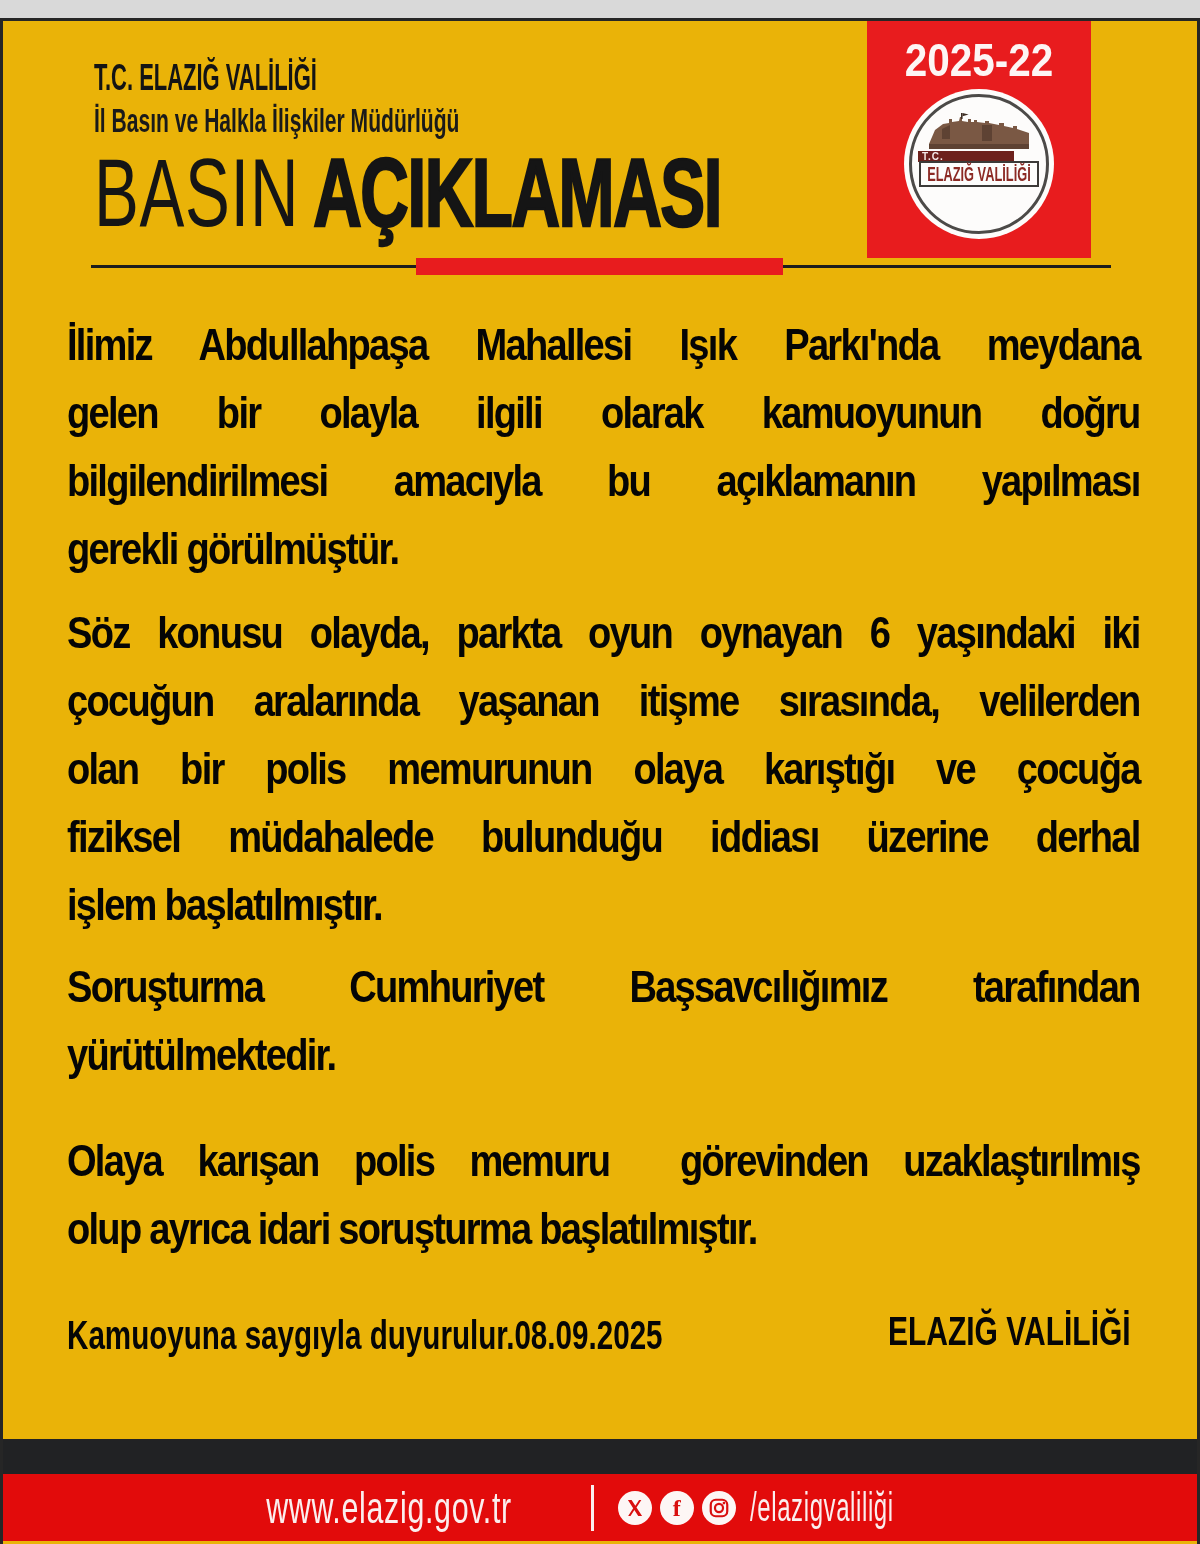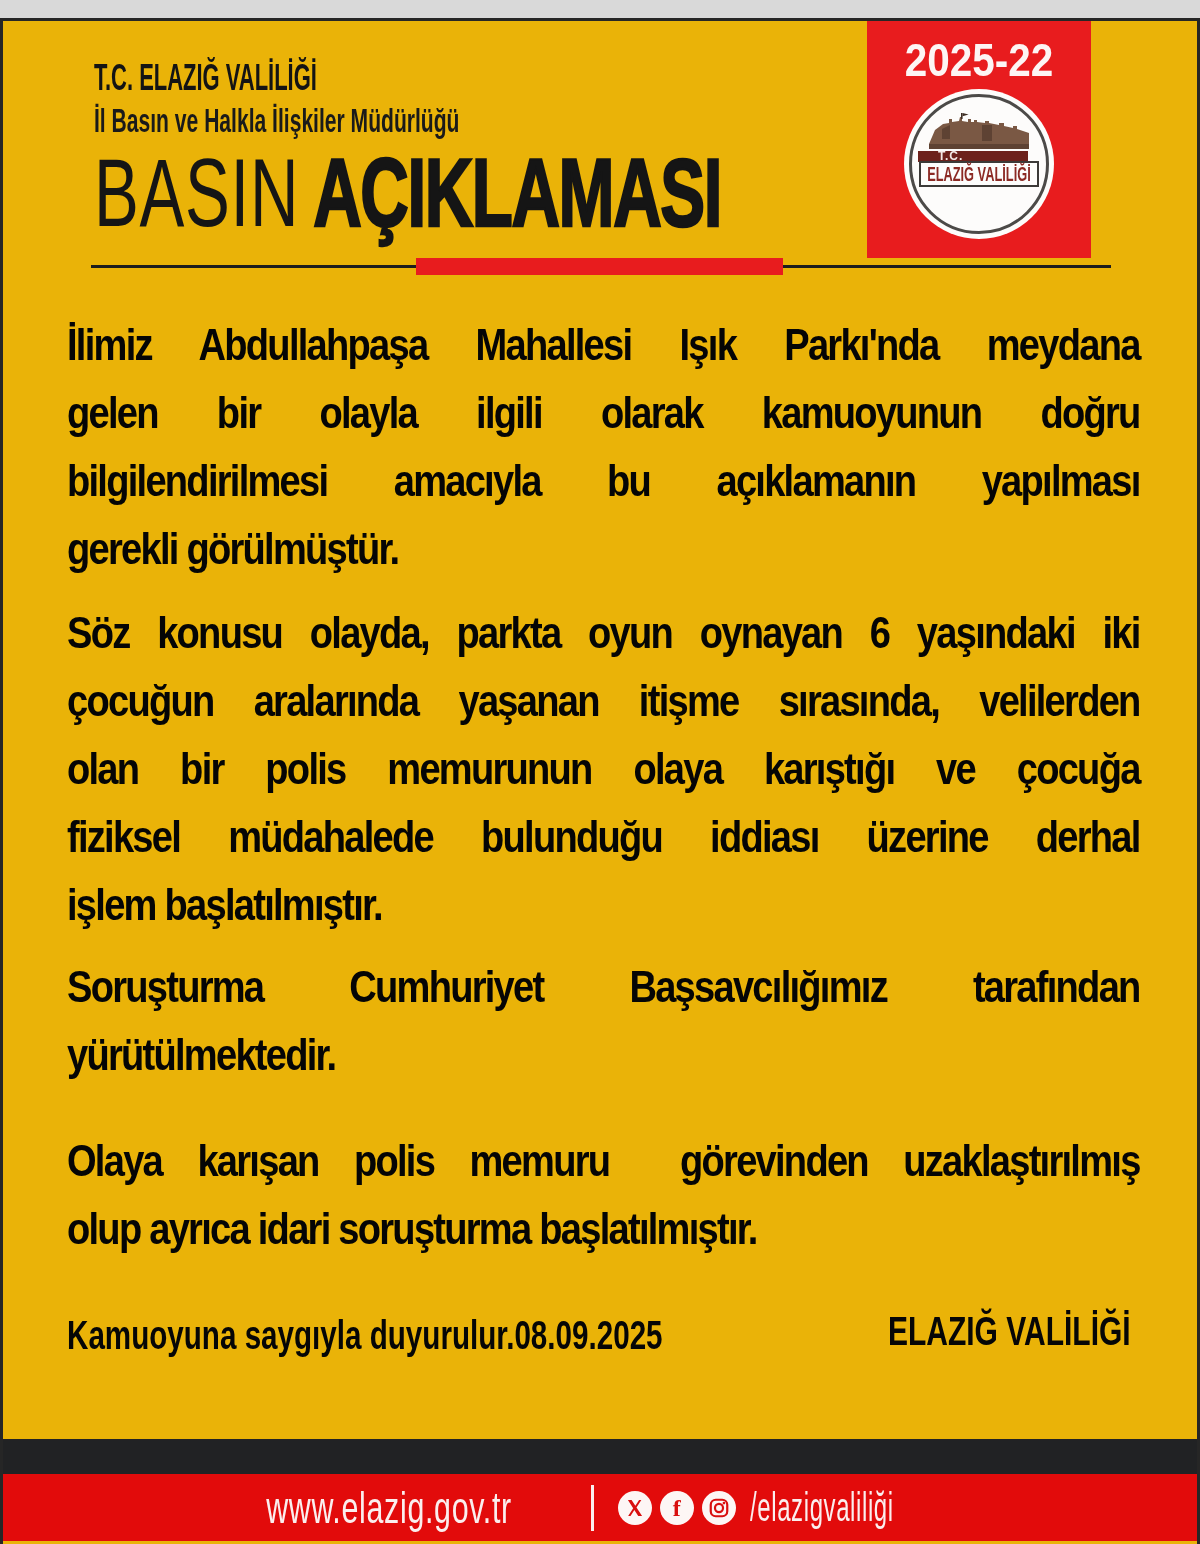--- a/index.html
+++ b/index.html
@@ -48,23 +48,23 @@
   }
   .logo-circle{
     position:absolute;left:37px;top:68px;width:150px;height:150px;
     background:#fdfcfb;border-radius:50%;
   }
   .logo-circle .ring{
     position:absolute;inset:5px;border:3px solid #4c4a48;border-radius:50%;
   }
   .logo-castle{position:absolute;left:18px;top:24px;width:114px;height:40px;}
   .logo-tcbar{
-    position:absolute;left:14px;top:62px;width:110px;height:11px;
-    background:#6d211c;color:#f4e8e6;font-size:12px;font-weight:bold;
-    line-height:11px;padding-left:20px;box-sizing:border-box;letter-spacing:1px;
+    position:absolute;left:14px;top:62px;width:96px;height:11px;
+    background:#6d211c;color:#f4e8e6;font-size:10px;font-weight:bold;
+    line-height:11px;padding-left:4px;box-sizing:border-box;letter-spacing:1px;
   }
   .logo-label{
     position:absolute;left:15px;top:72px;width:120px;height:26px;
     background:#fdfdfc;border:2px solid #3c3a38;box-sizing:border-box;
     display:flex;align-items:center;justify-content:center;
   }
   .logo-label span{
     font-size:20px;font-weight:bold;color:#8c2a24;white-space:nowrap;
     transform:scaleX(0.64);letter-spacing:0;
   }

